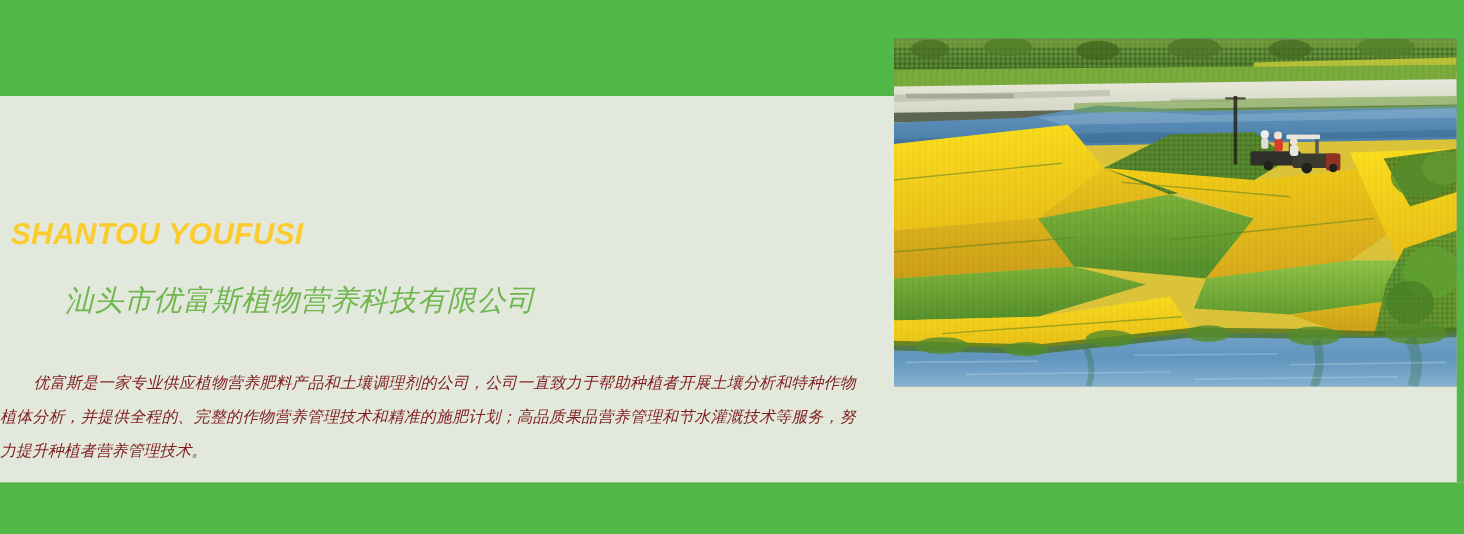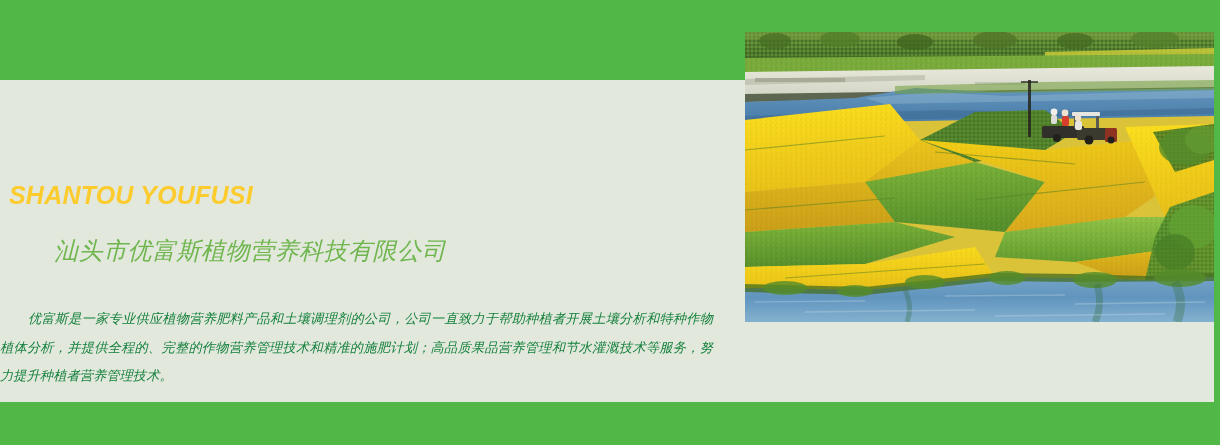--- a/index.html
+++ b/index.html
@@ -98,21 +98,21 @@
     margin-left: 46px;
   }
 
   .intro {
     position: absolute;
     left: 0px;
     top: 195px;
     width: 713px;
     font-size: 13.2px;
     line-height: 28.5px;
-    color: #15803d;
+    color: #7f1d1d;
     text-indent: 28px;
     text-align: justify;
     text-justify: inter-ideograph;
     letter-spacing: 0.1px;
   }
 
   
   .photo {
     position: absolute;
     left: 745px;

